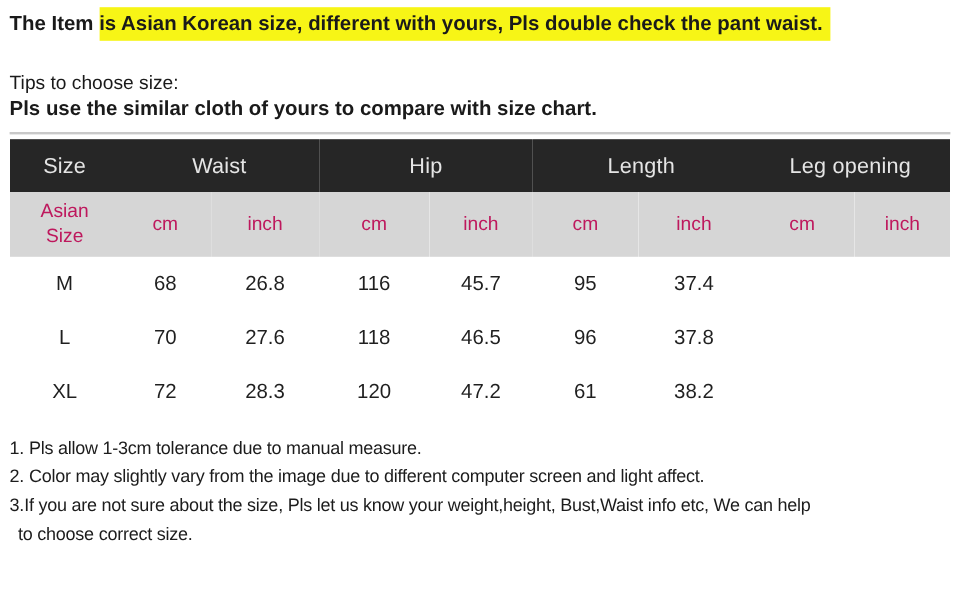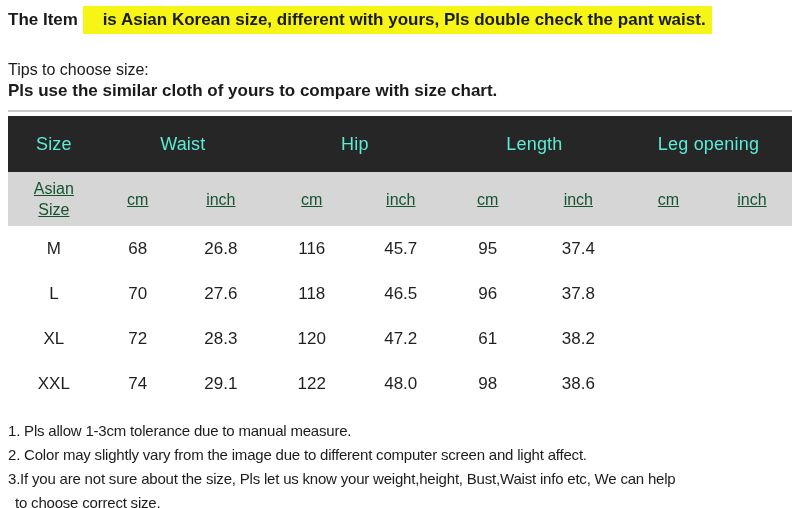--- a/index.html
+++ b/index.html
@@ -16,21 +16,21 @@
     padding:6px 8px 0 8px;
   }
   .headline{
     font-size:17px;
     font-weight:bold;
     line-height:28px;
     white-space:nowrap;
   }
   .hl{
     background:var(--highlight);
-    padding:4px 6px 5px 20px;
+    padding:4px 6px 5px 0;
   }
   .tips-line{
     font-size:16px;
     font-weight:normal;
     margin-top:26px;
     line-height:20px;
   }
   .tips-bold{
     font-size:17px;
     font-weight:bold;
@@ -49,32 +49,31 @@
     margin-top:4px;
   }
   th,td{
     font-weight:normal;
     text-align:center;
     vertical-align:middle;
     overflow:hidden;
   }
   tr.group-header{
     background:var(--header-bg);
-    color:#5eead4;
-    height:56px;
+    color:#e5e5e5;
+    height:44px;
   }
   tr.group-header th{
     font-size:18px;
     letter-spacing:0.2px;
   }
   tr.units-row{
     background:var(--subheader-bg);
-    color:#14532d;
+    color:#be185d;
     height:54px;
-    text-decoration:underline;
   }
   tr.units-row th{
     font-size:16px;
     line-height:21px;
   }
   th.asian-size{
     padding:0 18px;
   }
   tbody tr{
     height:45px;
@@ -168,31 +167,20 @@
         <th>XL</th>
         <td>72</td>
         <td>28.3</td>
         <td>120</td>
         <td>47.2</td>
         <td>61</td>
         <td>38.2</td>
         <td></td>
         <td></td>
       </tr>
-      <tr>
-        <th>XXL</th>
-        <td>74</td>
-        <td>29.1</td>
-        <td>122</td>
-        <td>48.0</td>
-        <td>98</td>
-        <td>38.6</td>
-        <td></td>
-        <td></td>
-      </tr>
     </tbody>
   </table>
 
   <div class="notes">
     <p>1. Pls allow 1-3cm tolerance due to manual measure.</p>
     <p>2. Color may slightly vary from the image due to different computer screen and light affect.</p>
     <p>3.If you are not sure about the size, Pls let us know your weight,height, Bust,Waist info etc, We can help</p>
     <p class="indent">to choose correct size.</p>
   </div>
 

